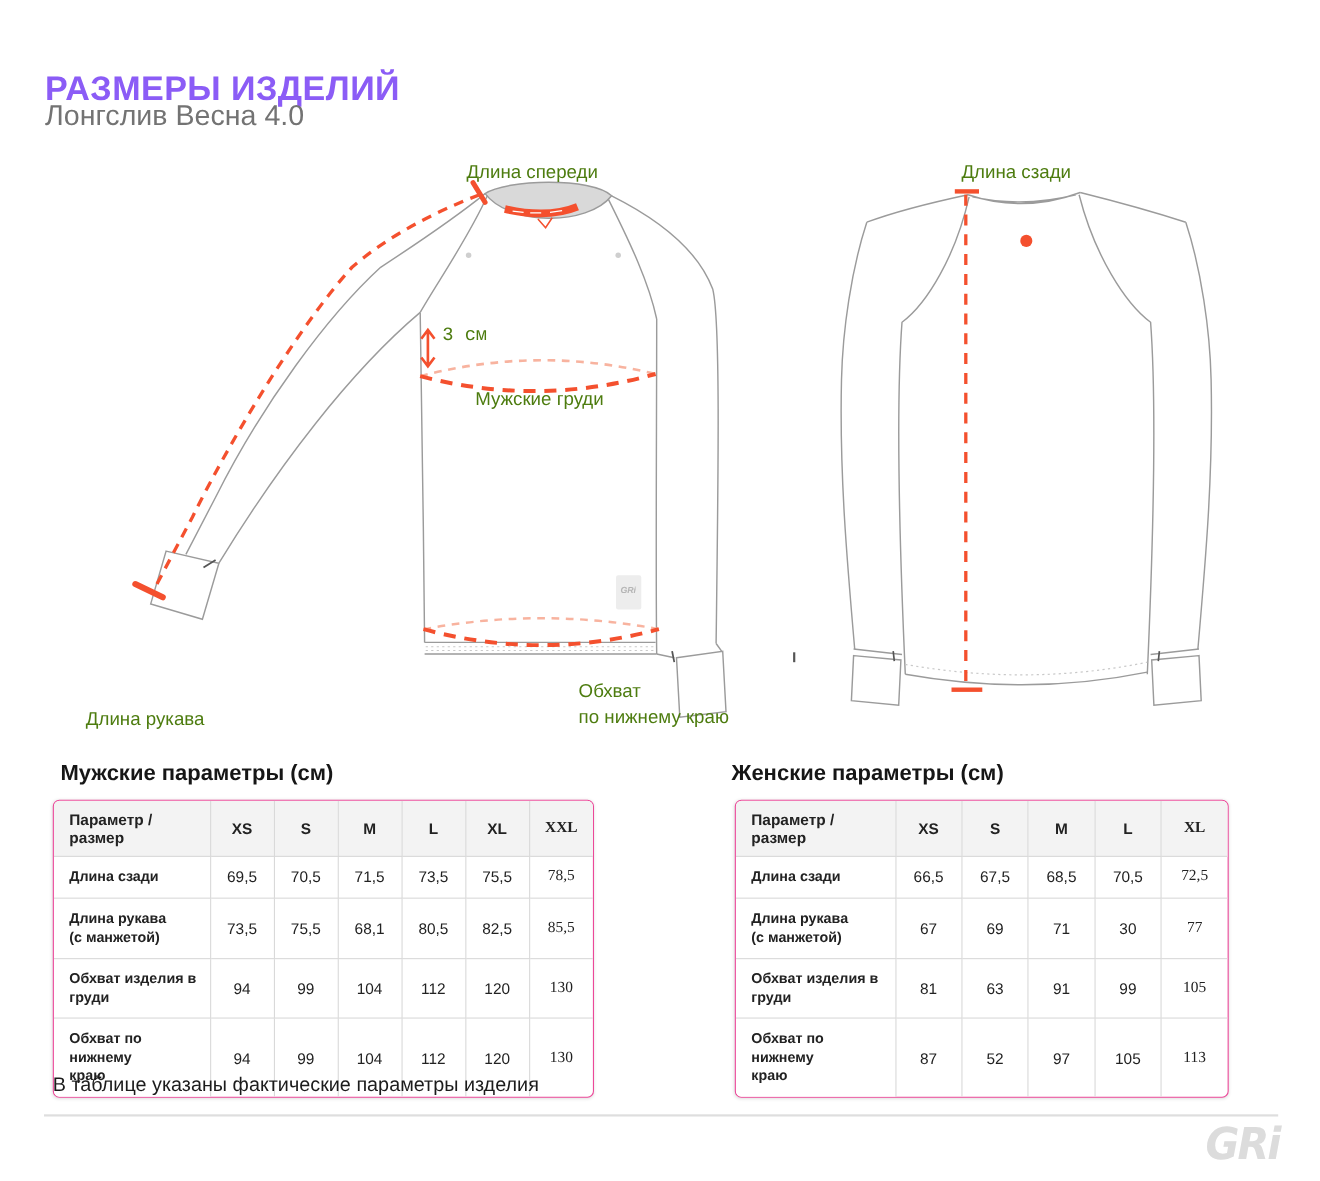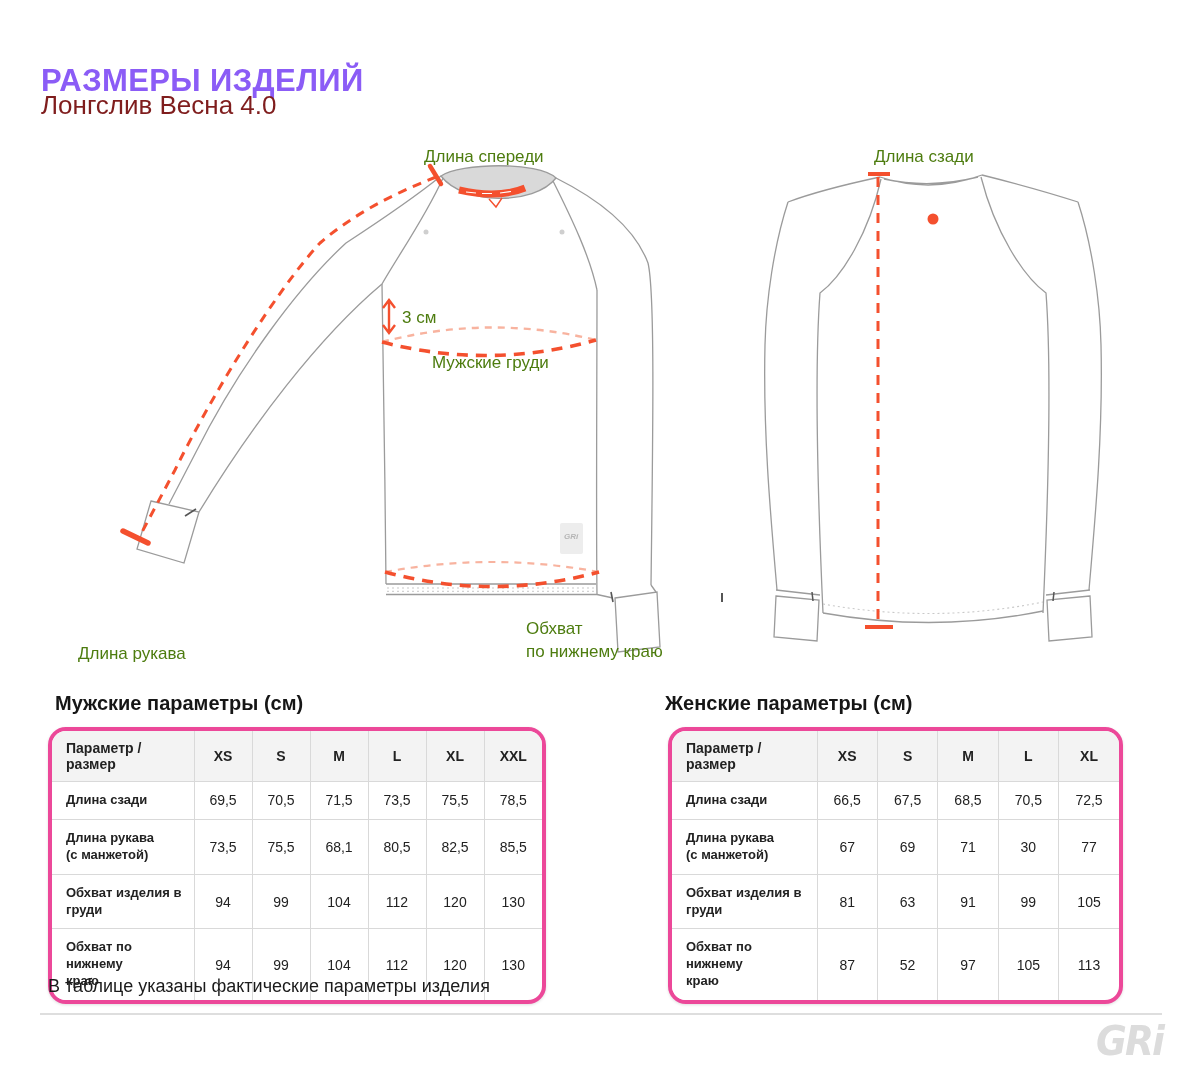--- a/index.html
+++ b/index.html
@@ -4,42 +4,42 @@
 <style>
   html,body { margin:0; padding:0; background:#ffffff; }
   body {
     width:1200px; height:1074px; position:relative; overflow:hidden;
     font-family:"Liberation Sans", sans-serif; color:#1b1b1b;
   }
   .abs { position:absolute; }
 
   
   .page-title { left:41px; top:42px; font-size:31px; font-weight:700; letter-spacing:.4px; color:#8b5cf6; }
-  .page-subtitle { left:41px; top:90px; font-size:26px; font-weight:400; color:#7f1d1d; }
+  .page-subtitle { left:41px; top:90px; font-size:26px; font-weight:400; color:#737373; }
 
   
   svg.diagram { left:0; top:140px; width:1200px; height:550px; position:absolute; }
   .diagram-label { position:absolute; font-size:17px; color:#4d7c0f; white-space:nowrap; }
   .bottom-girth-label { line-height:23px; }
   .shirt-tag-text { position:absolute; left:564px; top:532px; font-size:8px; font-style:italic; font-weight:700; color:#b5b5b5; }
 
   
   .section-title { font-size:20px; font-weight:700; color:#161616; }
   .table-wrap {
-    position:absolute; border:4px solid #ec4899; border-radius:18px; overflow:hidden;
+    position:absolute; border:1px solid #ec4899; border-radius:6px; overflow:hidden;
     background:#fff; box-shadow:0 1px 3px rgba(0,0,0,.13);
   }
   #men-table-wrap   { left:48px;  top:727px; width:490px; }
   #women-table-wrap { left:668px; top:727px; width:447px; }
   table { border-collapse:collapse; width:100%; table-layout:fixed; }
   th, td {
     border-right:1px solid #d9d9d9; border-bottom:1px solid #d9d9d9;
     font-size:14px; text-align:center; color:#222; padding:10px 4px; vertical-align:middle;
   }
-  th:last-child, td:last-child { border-right:none; }
+  th:last-child, td:last-child { border-right:none;font-family:Liberation Serif, serif; }
   tbody tr:last-child th, tbody tr:last-child td { border-bottom:none; }
   thead th { background:#f3f3f3; font-weight:700; padding:9px 4px; }
   th.param { text-align:left; padding-left:14px; padding-right:6px; }
   tbody th.param { font-size:13px; font-weight:700; line-height:1.3; white-space:pre-line; background:#fff; }
   #men-table-wrap col.param-col { width:142px; }
   #women-table-wrap col.param-col { width:145px; }
 
   
   .footnote { left:48px; top:976px; font-size:18px; color:#1b1b1b; }
   .divider { left:40px; top:1013px; width:1122px; height:2px; background:#dedede; }
@@ -114,21 +114,21 @@
   <g fill="none" stroke="#F4502E">
     <path d="M868,174 L890,174" stroke-width="4"></path>
     <path d="M878,177 L878,620" stroke-width="3" stroke-dasharray="10 8"></path>
     <path d="M865,627 L893,627" stroke-width="4"></path>
     <circle cx="933" cy="219" r="5.5" fill="#F4502E" stroke="none"></circle>
   </g>
 </svg>
 
 <div class="diagram-label" style="left:424px; top:147px;">Длина спереди</div>
 <div class="diagram-label" style="left:874px; top:147px;">Длина сзади</div>
-<div class="diagram-label" style="left:402px; top:308px;">3 см</div>
+<div class="diagram-label" style="left:402px; top:296px;font-family:Liberation Mono, monospace;">3 см</div>
 <div class="diagram-label" style="left:432px; top:353px;">Мужские груди</div>
 <div class="diagram-label" style="left:78px; top:644px;">Длина рукава</div>
 <div class="diagram-label bottom-girth-label" style="left:526px; top:617px;">
   <div>Обхват</div>
   <div>по нижнему краю</div>
 </div>
 <span class="shirt-tag-text">GRi</span>
 
 <div class="abs section-title" style="left:55px; top:692px;">Мужские параметры (см)</div>
 <div class="abs section-title" style="left:665px; top:692px;text-align:right;">Женские параметры (см)</div>

